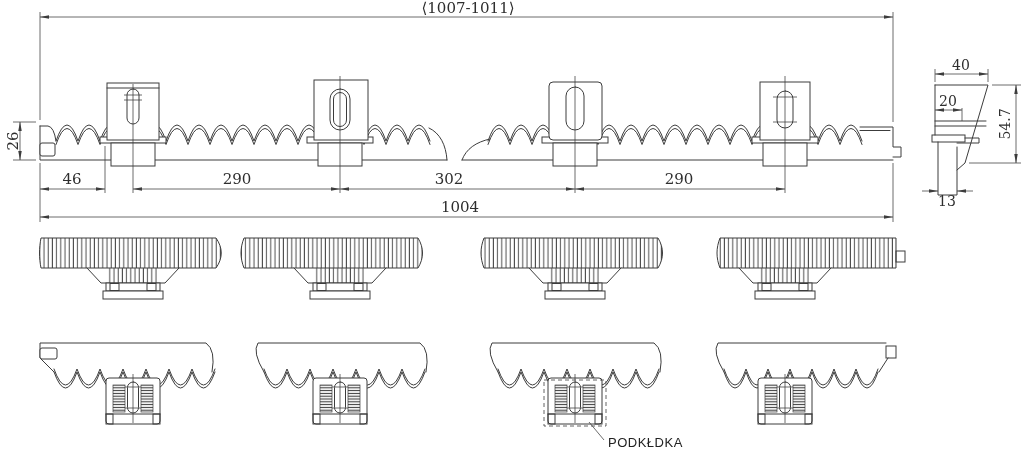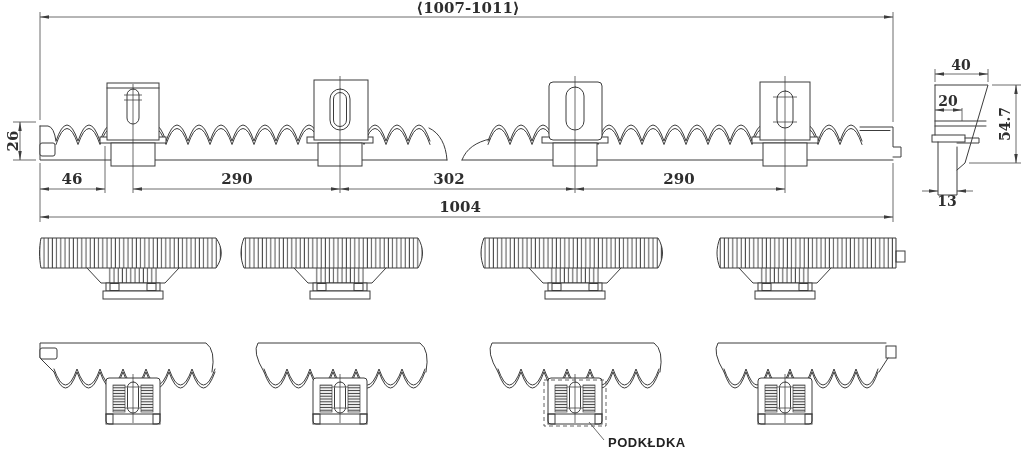--- a/index.html
+++ b/index.html
@@ -1,16 +1,16 @@
 <!DOCTYPE html>
 <html><head>
 <meta charset="utf-8">
 <style>
   html,body{margin:0;padding:0;background:#e8e8e8;}
-  #canvas{width:1024px;height:452px;background:#ffffff;position:relative;overflow:hidden;font-weight:bold;}
+  #canvas{width:1024px;height:452px;background:#ffffff;position:relative;overflow:hidden;}
   svg{display:block;}
   .ln{stroke:#3c3c3c;stroke-width:1;fill:none;stroke-linecap:round;}
   .thin{stroke:#3c3c3c;stroke-width:0.75;fill:none;}
   .wf{fill:#ffffff;stroke:#3c3c3c;stroke-width:1;}
   .dash{stroke:#3c3c3c;stroke-width:0.8;fill:none;stroke-dasharray:4 3;}
   .txt{font-family:"DejaVu Serif","Liberation Serif",serif;font-size:15px;fill:#2e2e2e;}
   .txts{font-family:"DejaVu Serif","Liberation Serif",serif;font-size:14px;fill:#2e2e2e;}
   .lbl{font-family:"Liberation Sans","DejaVu Sans",sans-serif;font-size:13px;fill:#222;letter-spacing:0.5px;}
 </style>
 </head>

